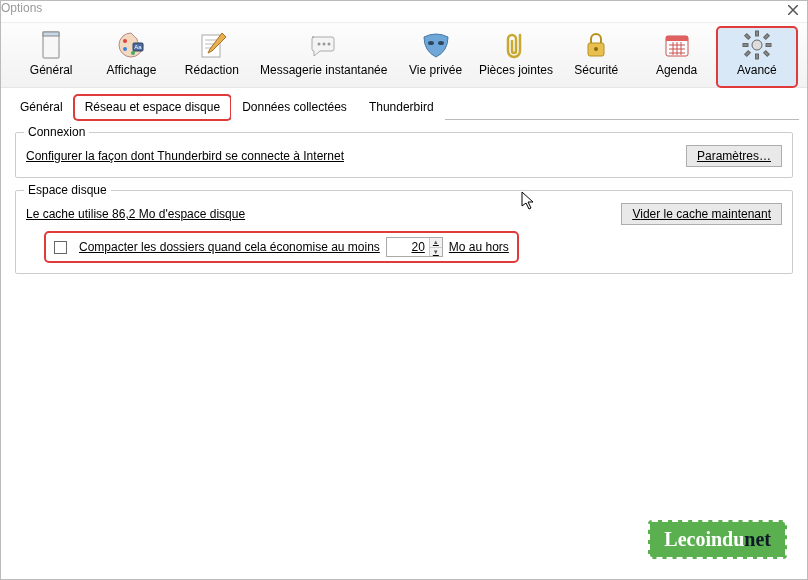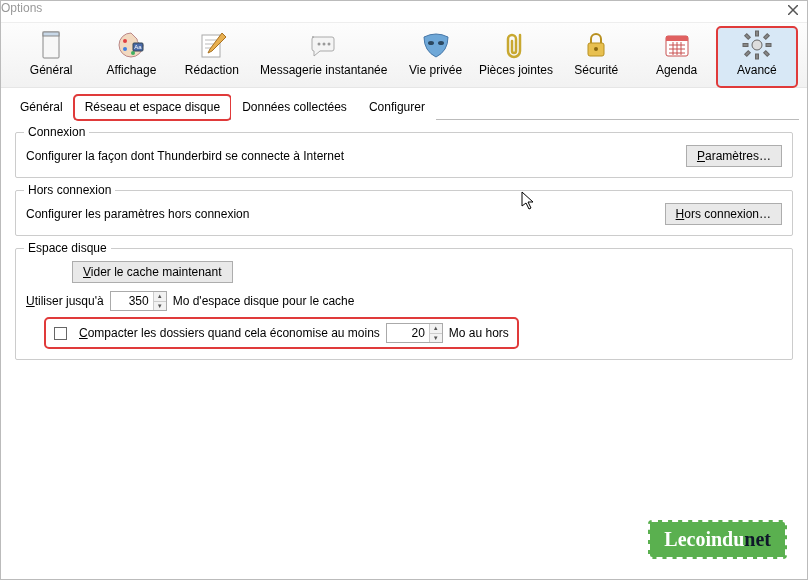--- a/index.html
+++ b/index.html
@@ -86,21 +86,21 @@
   .subtab.highlighted {
     outline: 2px solid #e03a3a;
     outline-offset: -1px;
     border-radius: 4px;
   }
   .subbar-line {
     border-top: 1px solid #bbb;
     margin: 0 8px;
   }
   
-  .content { padding: 12px 14px; }
+  .content { padding: 12px 14px; text-decoration: underline; }
   .group {
     border: 1px solid #ccc;
     border-radius: 2px;
     padding: 12px 10px 10px 10px;
     margin-bottom: 12px;
     position: relative;
   }
   .group .legend {
     position: absolute;
     top: -8px; left: 8px;
@@ -318,57 +318,40 @@
         </svg>
     </span>
     <span class="lbl">Avancé</span>
   </div>
 </div>
 
 <div class="subtabs">
   <div class="subtab"><span>Général</span></div>
   <div class="subtab active highlighted"><span>Réseau et espace disque</span></div>
   <div class="subtab"><span>Données collectées</span></div>
-  <div class="subtab"><span>Configurer</span></div>
+  <div class="subtab"><span>Thunderbird</span></div>
 </div>
 <div class="subbar-line"></div>
 
 <div class="content">
 
   <div class="group">
     <span class="legend">Connexion</span>
     <div class="row">
       <span>Configurer la façon dont Thunderbird se connecte à Internet</span>
       <button class="btn"><span class="under">P</span>aramètres…</button>
     </div>
   </div>
 
-  <div class="group">
-    <span class="legend">Hors connexion</span>
-    <div class="row">
-      <span>Configurer les paramètres hors connexion</span>
-      <button class="btn"><span class="under">H</span>ors connexion…</button>
-    </div>
-  </div>
 
   <div class="group">
     <span class="legend">Espace disque</span>
     <div class="row">
+      <span>Le cache utilise 86,2 Mo d'espace disque</span>
       <button class="btn"><span class="under">V</span>ider le cache maintenant</button>
-    </div>
-    <div class="row" style="justify-content:flex-start;gap:6px;">
-      <span><span class="under">U</span>tiliser jusqu'à</span>
-      <span class="num">
-        <input value="350" style="">
-        <span class="spin">
-            <div>▲</div>
-            <div>▼</div>
-          </span>
-      </span>
-      <span>Mo d'espace disque pour le cache</span>
     </div>
     <div class="compact-row">
       <span class="chk"></span>
       <span><span class="under">C</span>ompacter les dossiers quand cela économise au moins</span>
       <span class="num">
         <input value="20" style="">
         <span class="spin">
             <div>▲</div>
             <div>▼</div>
           </span>

